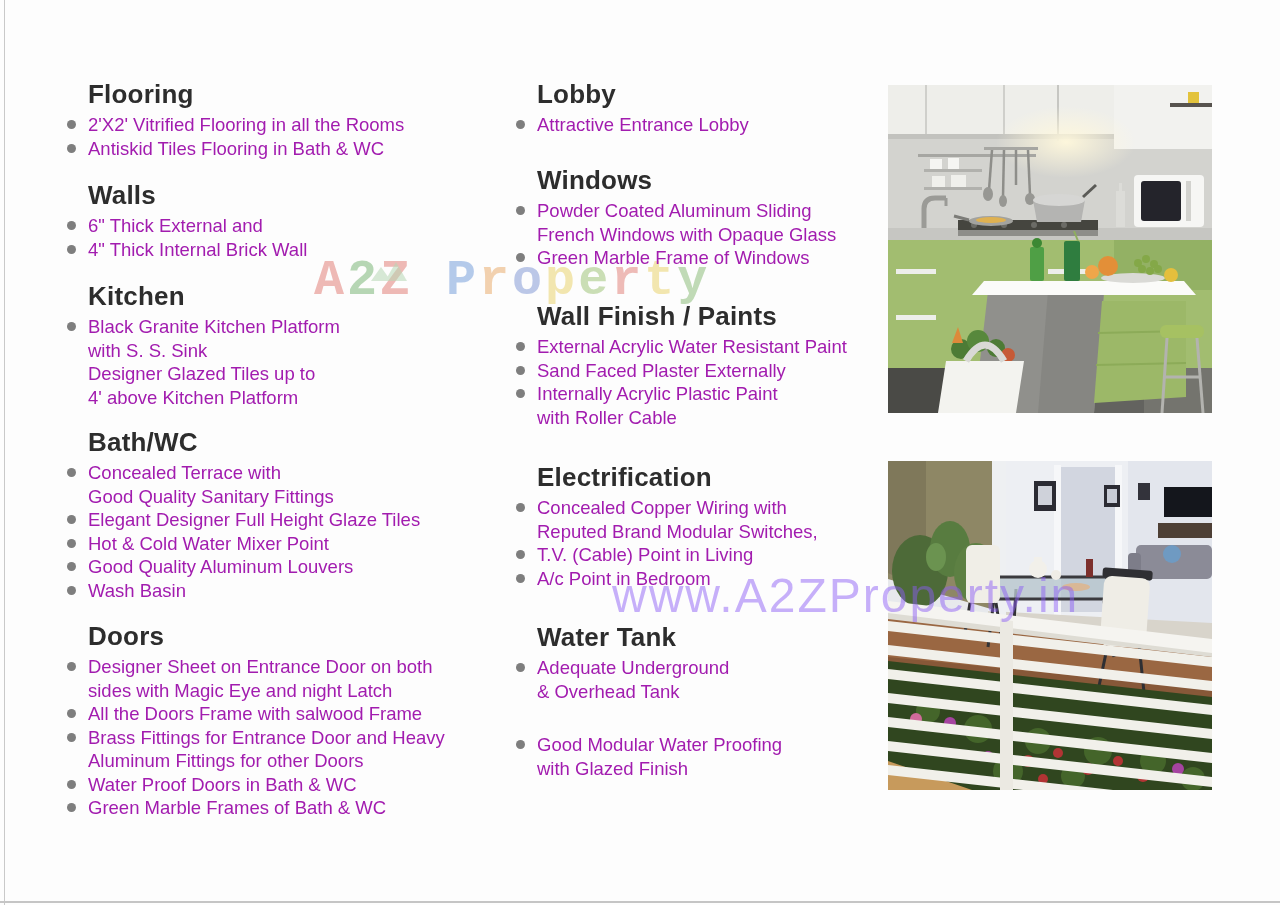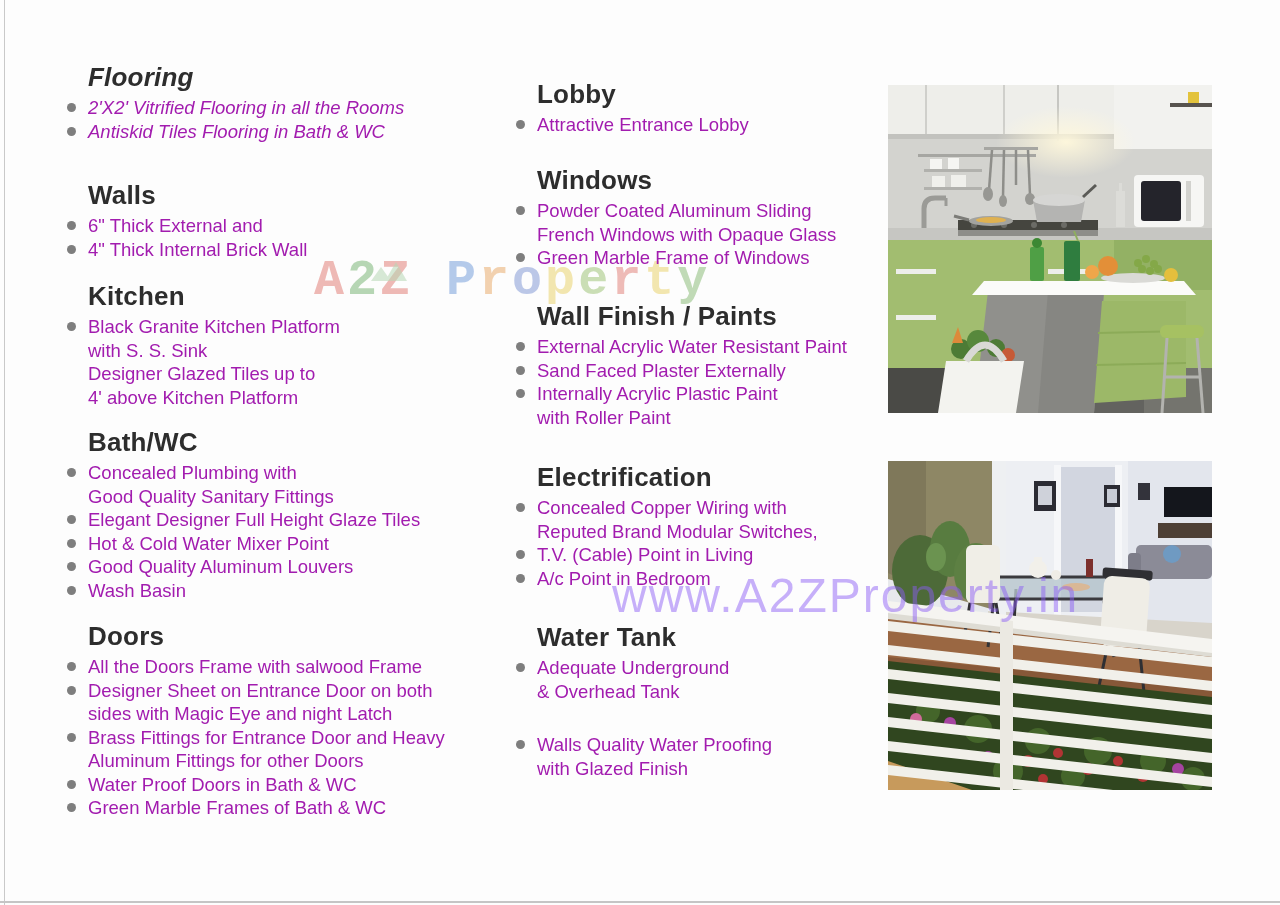--- a/index.html
+++ b/index.html
@@ -56,21 +56,21 @@
       <polygon points="1,19 11,5 21,19" fill="currentColor"></polygon>
       <polygon points="15,19 26,0 37,19" fill="currentColor"></polygon>
     </svg>
   </span>
   <span><span style="color: rgb(217, 84, 76);">A</span><span style="color: rgb(79, 158, 74);">2</span><span style="color: rgb(217, 84, 76);">Z</span><span>&nbsp;</span><span style="color: rgb(74, 127, 208);">P</span><span style="color: rgb(226, 145, 60);">r</span><span style="color: rgb(91, 120, 200);">o</span><span style="color: rgb(227, 196, 60);">p</span><span style="color: rgb(127, 176, 76);">e</span><span style="color: rgb(216, 90, 80);">r</span><span style="color: rgb(227, 196, 60);">t</span><span style="color: rgb(102, 168, 78);">y</span></span>
 </div>
 
 <div class="photo-watermark" style="color: #8b5cf6;">www.A2ZProperty.in</div>
 
 <div class="column column-left">
-    <section class="spec" style="top: 63px; font-style: italic;">
+    <section class="spec" style="top: 80px;">
       <h2 class="spec-title">Flooring</h2>
       <div class="spec-item">
         <span class="bullet"></span>
         <div>
           <div class="line">2'X2' Vitrified Flooring in all the Rooms</div>
         </div>
       </div>
       <div class="spec-item">
         <span class="bullet"></span>
         <div>
@@ -103,21 +103,21 @@
           <div class="line">Designer Glazed Tiles up to</div>
           <div class="line">4' above Kitchen Platform</div>
         </div>
       </div>
     </section>
     <section class="spec" style="top: 428px;">
       <h2 class="spec-title">Bath/WC</h2>
       <div class="spec-item">
         <span class="bullet"></span>
         <div>
-          <div class="line">Concealed Plumbing with</div>
+          <div class="line">Concealed Terrace with</div>
           <div class="line">Good Quality Sanitary Fittings</div>
         </div>
       </div>
       <div class="spec-item">
         <span class="bullet"></span>
         <div>
           <div class="line">Elegant Designer Full Height Glaze Tiles</div>
         </div>
       </div>
       <div class="spec-item">
@@ -137,28 +137,28 @@
         <div>
           <div class="line">Wash Basin</div>
         </div>
       </div>
     </section>
     <section class="spec" style="top: 622px;">
       <h2 class="spec-title">Doors</h2>
       <div class="spec-item">
         <span class="bullet"></span>
         <div>
-          <div class="line">All the Doors Frame with salwood Frame</div>
-        </div>
-      </div>
-      <div class="spec-item">
-        <span class="bullet"></span>
-        <div>
           <div class="line">Designer Sheet on Entrance Door on both</div>
           <div class="line">sides with Magic Eye and night Latch</div>
+        </div>
+      </div>
+      <div class="spec-item">
+        <span class="bullet"></span>
+        <div>
+          <div class="line">All the Doors Frame with salwood Frame</div>
         </div>
       </div>
       <div class="spec-item">
         <span class="bullet"></span>
         <div>
           <div class="line">Brass Fittings for Entrance Door and Heavy</div>
           <div class="line">Aluminum Fittings for other Doors</div>
         </div>
       </div>
       <div class="spec-item">
@@ -212,21 +212,21 @@
       <div class="spec-item">
         <span class="bullet"></span>
         <div>
           <div class="line">Sand Faced Plaster Externally</div>
         </div>
       </div>
       <div class="spec-item">
         <span class="bullet"></span>
         <div>
           <div class="line">Internally Acrylic Plastic Paint</div>
-          <div class="line">with Roller Paint</div>
+          <div class="line">with Roller Cable</div>
         </div>
       </div>
     </section>
     <section class="spec" style="top: 463px;">
       <h2 class="spec-title">Electrification</h2>
       <div class="spec-item">
         <span class="bullet"></span>
         <div>
           <div class="line">Concealed Copper Wiring with</div>
           <div class="line">Reputed Brand Modular Switches,</div>
@@ -252,21 +252,21 @@
         <div>
           <div class="line">Adequate Underground</div>
           <div class="line">&amp; Overhead Tank</div>
         </div>
       </div>
     </section>
     <section class="spec" style="top: 733px;">
       <div class="spec-item">
         <span class="bullet"></span>
         <div>
-          <div class="line">Walls Quality Water Proofing</div>
+          <div class="line">Good Modular Water Proofing</div>
           <div class="line">with Glazed Finish</div>
         </div>
       </div>
     </section>
   </div>
 
 <div class="photo photo-kitchen">
   <svg viewBox="0 0 324 328" preserveAspectRatio="none">
     <defs>
       <radialGradient id="kglow" cx="0.5" cy="0.5" r="0.5">

